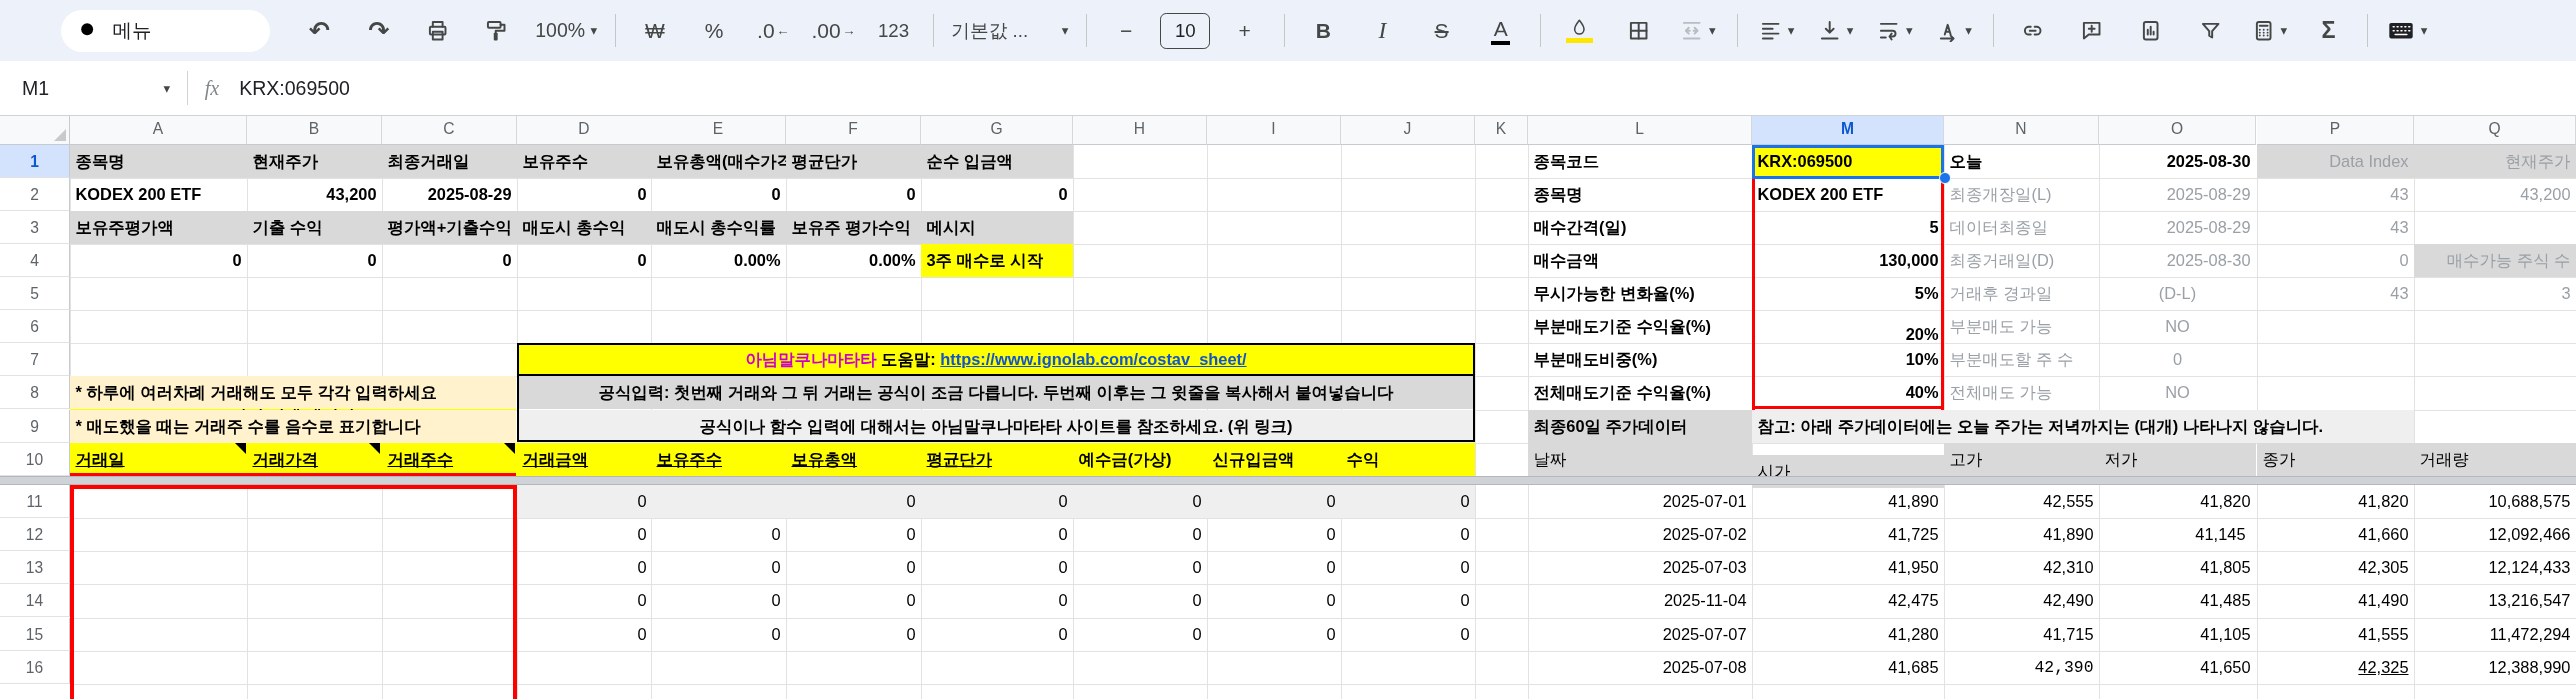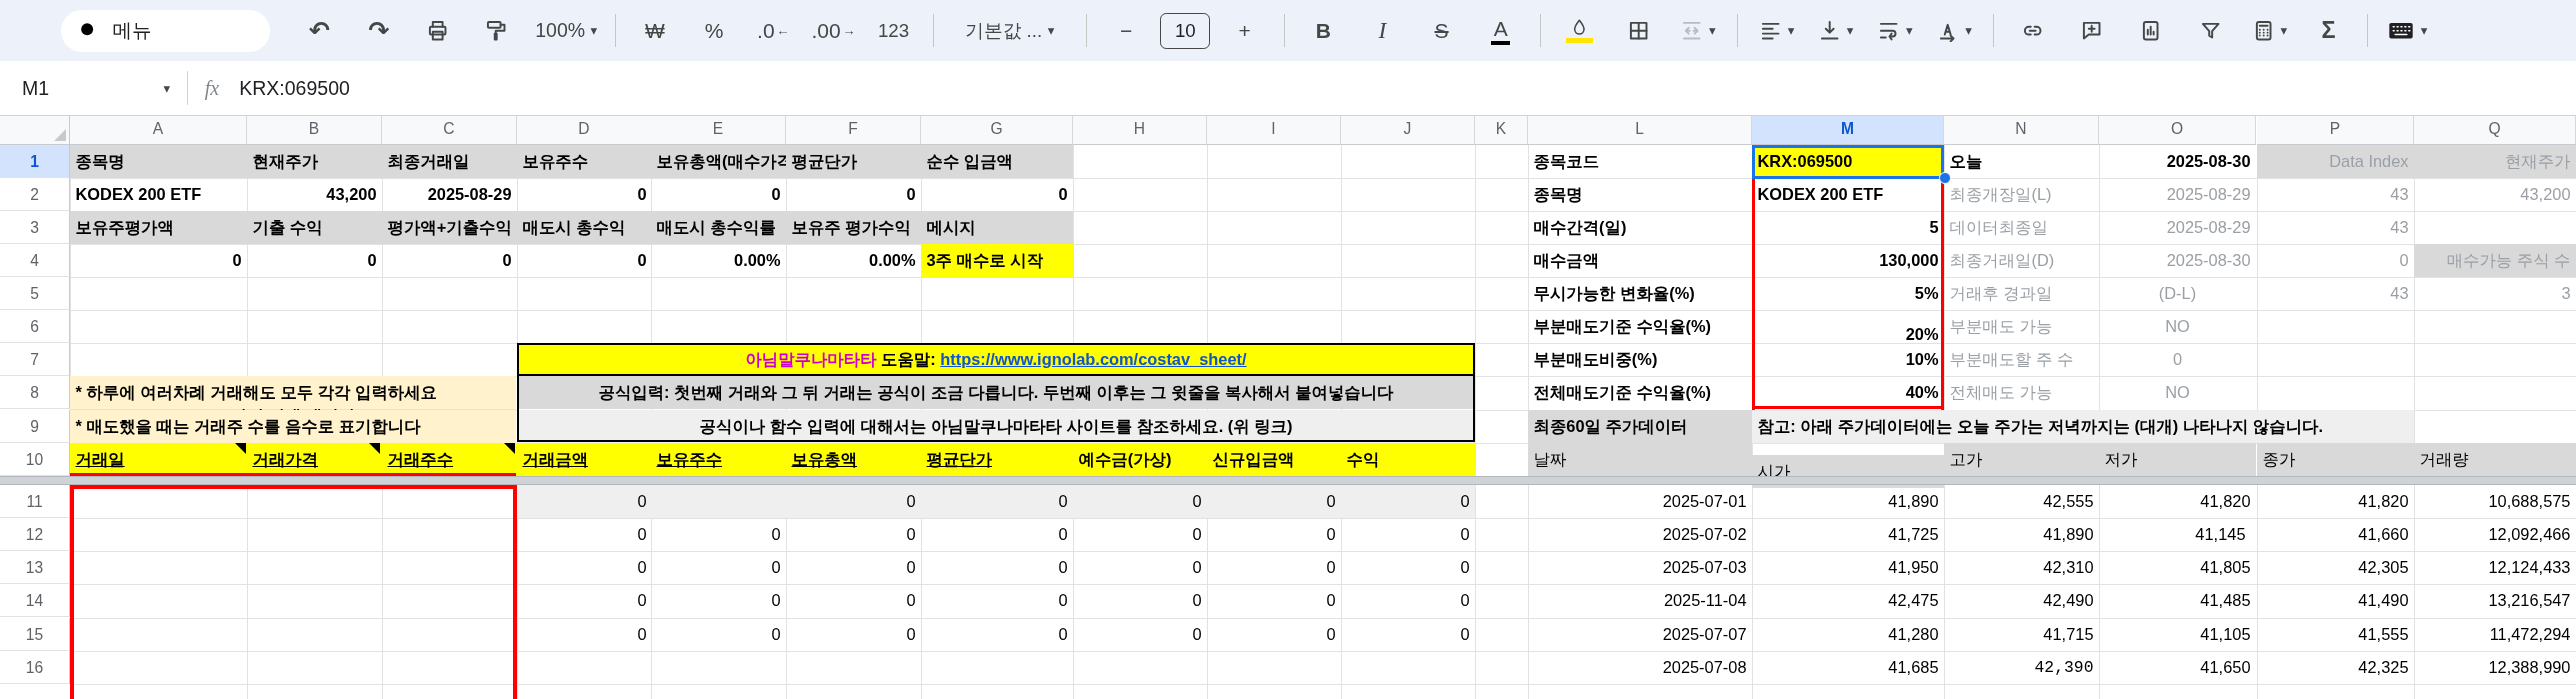--- a/index.html
+++ b/index.html
@@ -114,21 +114,21 @@
       <span class="mini">←</span>
     </div>
   <div class="tb">
       <span>.00</span>
       <span class="mini">→</span>
     </div>
   <div class="tb">
       <span style="font-size:18.7px">123</span>
     </div>
   <div class="sep"></div>
-  <div class="tb" style="min-width:117px;">
+  <div class="tb" style="min-width:117px;justify-content:space-between">
     <span style="font-size:18.7px">기본값 ...</span>
     <span class="caret">▾</span>
   </div>
   <div class="sep"></div>
   <div class="tb">
       <span>−</span>
     </div>
   <div class="fsize">
       <span>10</span>
     </div>
@@ -476,21 +476,21 @@
     <div class="cell ar" style="left: 1528px; top: 503px; width: 224px; height: 33px;">2025-07-07</div>
     <div class="cell ar" style="left: 1752px; top: 503px; width: 192px; height: 33px;">41,280</div>
     <div class="cell ar" style="left: 1944px; top: 503px; width: 155px; height: 33px;">41,715</div>
     <div class="cell ar" style="left: 2099px; top: 503px; width: 157px; height: 33px;">41,105</div>
     <div class="cell ar" style="left: 2257px; top: 503px; width: 157px; height: 33px;">41,555</div>
     <div class="cell ar" style="left: 2414px; top: 503px; width: 162px; height: 33px;">11,472,294</div>
     <div class="cell ar" style="left: 1528px; top: 536px; width: 224px; height: 33px;">2025-07-08</div>
     <div class="cell ar" style="left: 1752px; top: 536px; width: 192px; height: 33px;">41,685</div>
     <div class="cell ar" style="left: 1944px; top: 536px; width: 155px; height: 33px; font-family: Liberation Mono, monospace;">42,390</div>
     <div class="cell ar" style="left: 2099px; top: 536px; width: 157px; height: 33px;">41,650</div>
-    <div class="cell ar" style="left: 2257px; top: 536px; width: 157px; height: 33px;">42,325</div>
+    <div class="cell ar" style="left: 2257px; top: 536px; width: 157px; height: 33px; text-decoration: underline;">42,325</div>
     <div class="cell ar" style="left: 2414px; top: 536px; width: 162px; height: 33px;">12,388,990</div>
     <div class="blk" style="left: 517px; top: 228px; width: 958px; height: 2.3px;"></div>
     <div class="blk" style="left: 517px; top: 325px; width: 958px; height: 2.3px;"></div>
     <div class="blk" style="left: 517px; top: 259px; width: 958px; height: 2.3px;"></div>
     <div class="blk" style="left: 517px; top: 228px; width: 2.3px; height: 99px;"></div>
     <div class="blk" style="left: 1473px; top: 228px; width: 2.3px; height: 99px;"></div>
     <div class="red" style="left: 1752px; top: 30px; width: 3.1px; height: 265px;"></div>
     <div class="red" style="left: 1941px; top: 30px; width: 3.1px; height: 265px;"></div>
     <div class="red" style="left: 1752px; top: 291px; width: 192px; height: 3.1px;"></div>
     <div class="red" style="left: 70px; top: 358px; width: 446px; height: 3.1px;"></div>

